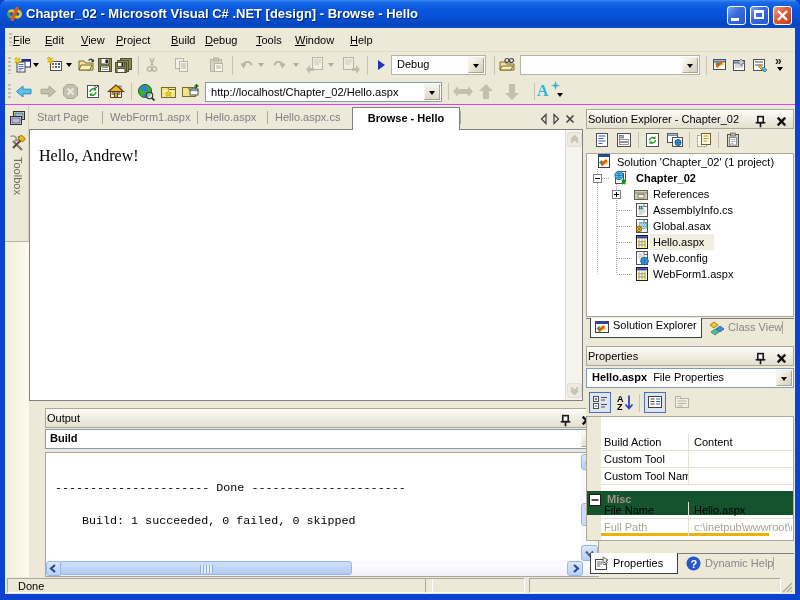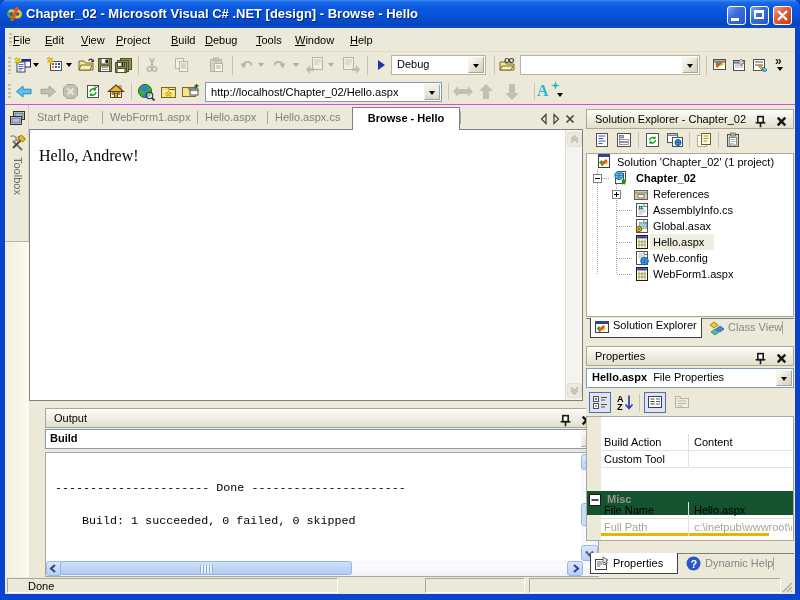--- a/index.html
+++ b/index.html
@@ -1,20 +1,20 @@
 <!DOCTYPE html>
 <html><head><meta charset="utf-8"><style>
 *{margin:0;padding:0;box-sizing:border-box}
 html,body{width:800px;height:600px}
 body{position:relative;font-family:"Liberation Sans",sans-serif;font-size:11px;background:#ece9d8;overflow:hidden}
 .abs{position:absolute}
 .tan{background:#ece9d8}
 .sep{position:absolute;width:1px;background:#c9c5b2;top:4px;bottom:4px}
 .grip{position:absolute;left:3px;top:5px;bottom:5px;width:3px;background:repeating-linear-gradient(180deg,#c2beae 0,#c2beae 2px,transparent 2px,transparent 4px)}
-.ttl{position:absolute;height:20px;background:linear-gradient(180deg,#fdfdf9,#e2dfcd);border:1px solid #aca899;color:#000;line-height:18px;padding-left:8px;font-size:11px}
+.ttl{position:absolute;height:20px;background:linear-gradient(180deg,#fdfdf9,#e2dfcd);border:1px solid #aca899;color:#000;line-height:18px;padding-left:1px;font-size:11px}
 .pin{position:absolute;width:13px;height:13px}
 .xbtn{position:absolute;width:13px;height:13px;font-weight:bold;font-size:11px;line-height:13px;text-align:center;color:#222}
 .combo{position:absolute;background:#fff;border:1px solid #7f9db9}
 .cbtn{position:absolute;right:1px;top:1px;bottom:1px;width:16px;background:linear-gradient(135deg,#fdfdf8,#e4e0d0 60%,#d4d0bc);border:1px solid;border-color:#f4f2ea #a8a494 #a8a494 #f4f2ea;border-radius:1px}
 .cbtn:after{content:"";position:absolute;left:4px;top:6px;border:3.5px solid transparent;border-top:4.5px solid #000}
 .tree-row{position:absolute;height:16px;line-height:16px;white-space:nowrap;font-size:11px}
 .mi{top:0;height:24px;line-height:24px;padding:0 4px;font-size:11px}
 </style></head>
 <body>
 
@@ -647,20 +647,24 @@
 
     <div class="abs" style="left:14px;top:17px;width:192px;height:17px;border-bottom:1px solid #e4e2d4">
       <div class="abs" style="left:3px;top:2px">Build Action</div>
       <div class="abs" style="left:87px;top:0;width:1px;height:17px;background:#e4e2d4"></div>
       <div class="abs" style="left:93px;top:2px">Content</div>
     </div>
     <div class="abs" style="left:14px;top:34px;width:192px;height:17px;border-bottom:1px solid #e4e2d4">
       <div class="abs" style="left:3px;top:2px">Custom Tool</div>
       <div class="abs" style="left:87px;top:0;width:1px;height:17px;background:#e4e2d4"></div>
     </div>
+    <div class="abs" style="left:14px;top:51px;width:192px;height:17px;border-bottom:1px solid #e4e2d4">
+      <div class="abs" style="left:3px;top:2px;width:84px;overflow:hidden;white-space:nowrap">Custom Tool Nam</div>
+      <div class="abs" style="left:87px;top:0;width:1px;height:17px;background:#e4e2d4"></div>
+    </div>
 
     <div class="abs" style="left:0;top:74px;width:206px;height:24px;background:#14532d">
       <svg class="abs" style="left:2px;top:3px" width="12" height="12" viewBox="0 0 12 12">
           <rect x="0.5" y="0.5" width="11" height="11" fill="#fff" stroke="#1a1a1a"></rect>
           <path d="M2.5 6 h7" stroke="#000" stroke-width="1.4"></path>
         </svg>
       <b class="abs" style="left:20px;top:2px;color:#9a9689">Misc</b>
     </div>
     <div class="abs" style="left:14px;top:85px;width:192px;height:17px;border-bottom:1px solid #e4e2d4">
       <div class="abs" style="left:3px;top:2px">File Name</div>
@@ -686,21 +690,21 @@
     <svg class="abs" style="left:100px;top:3px" width="15" height="15" viewBox="0 0 15 15">
       <circle cx="7.5" cy="7.5" r="7" fill="#2858c8"></circle>
       <text x="4.6" y="11.5" font-size="11" font-weight="bold" fill="#fff" font-family="Liberation Sans">?</text>
     </svg>
     <div class="abs" style="left:119px;top:4px;font-size:11px;color:#888">Dynamic Help</div>
     <div class="abs" style="left:187px;top:4px;width:1px;height:13px;background:#aca899"></div>
   </div>
 </div>
 
 <div class="abs tan" style="left:5px;top:577px;width:790px;height:17px">
-  <div class="abs" style="left:2px;top:1px;width:331px;height:15px;border:1px solid;border-color:#aca899 #fff #fff #aca899;line-height:14px;padding-left:20px">Done</div>
+  <div class="abs" style="left:2px;top:1px;width:426px;height:15px;border:1px solid;border-color:#aca899 #fff #fff #aca899;line-height:14px;padding-left:10px">Done</div>
   <div class="abs" style="left:420px;top:1px;width:100px;height:15px;border:1px solid;border-color:#aca899 #fff #fff #aca899"></div>
   <div class="abs" style="left:524px;top:1px;width:252px;height:15px;border:1px solid;border-color:#aca899 #fff #fff #aca899"></div>
   <svg class="abs" style="right:2px;bottom:1px" width="13" height="13" viewBox="0 0 13 13">
       <g stroke="#b0ac9c" stroke-width="1.5">
         <path d="M12 3 L3 12 M12 7 L7 12 M12 11 L11 12"></path>
       </g>
     </svg>
 </div>
 
 </body></html>

